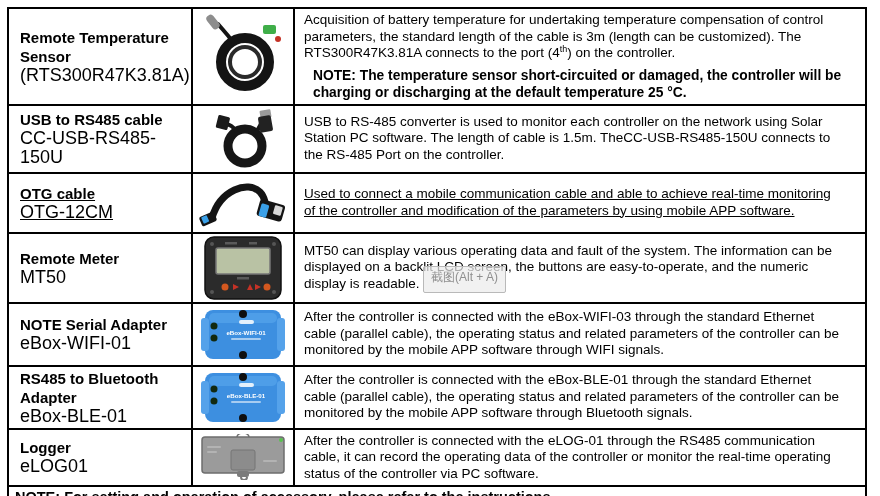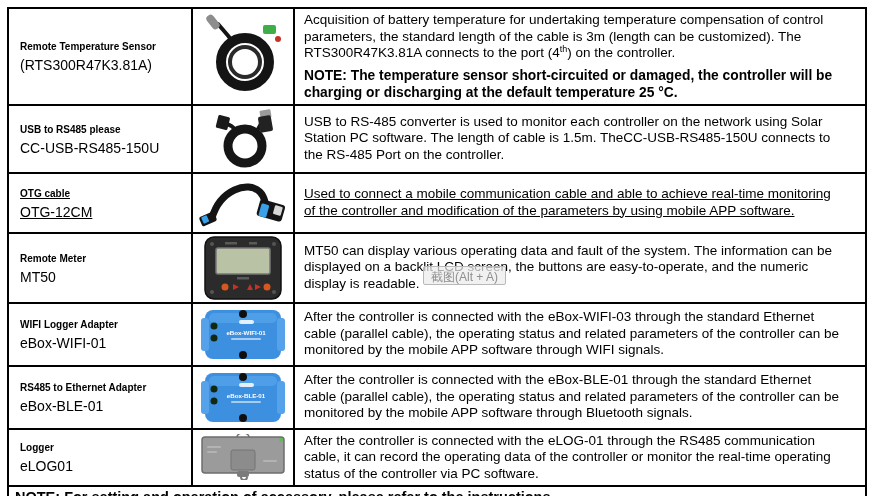--- a/index.html
+++ b/index.html
@@ -25,52 +25,53 @@
   table.acc td {
     border: 2px solid #000;
     vertical-align: middle;
     overflow: hidden;
   }
   td.name-cell { padding: 2px 6px 2px 11px; }
   td.img-cell  { padding: 2px; text-align: center; }
   td.desc-cell { padding: 3px 20px 3px 9px; }
   .prod-name {
     font-weight: bold;
-    font-size: 10px;
+    font-size: 15px;
     line-height: 19px;
     display: block;
   }
   .prod-model {
     font-weight: normal;
-    font-size: 14px;
+    font-size: 18px;
     line-height: 19px;
     display: block;
   }
   .desc {
     font-size: 13.5px;
     line-height: 16.5px;
   }
   .desc sup { font-size: 9px; line-height: 0; }
   .desc-note {
     font-size: 13.8px;
     font-weight: bold;
     line-height: 17px;
     margin-top: 5px;
+    margin-left: 9px;
   }
   td.footer-cell {
     font-weight: bold;
     font-size: 14.5px;
     padding: 2px 4px 3px 6px;
     line-height: 17px;
   }
   .shot-tooltip {
     position: absolute;
     left: 423px;
     top: 266px;
-    padding: 3px 7px 0 7px;
+    padding: 3px 7px 8px 7px;
     background: rgba(236,236,236,0.72);
     border: 1px solid #b9b9b9;
     border-radius: 2px;
     color: #8f8f8f;
     font-size: 12px;
     line-height: 14px;
     white-space: nowrap;
     z-index: 5;
   }
   svg { display: block; margin: 0 auto; }
@@ -106,21 +107,21 @@
         </span>
       </td>
       <td class="desc-cell">
         <div class="desc"><span>Acquisition of battery temperature for undertaking temperature compensation of control parameters, the standard length of the cable is 3m (length can be customized). The RTS300R47K3.81A connects to the port (4</span><sup>th</sup><span>) on the controller.</span></div>
         <div class="desc-note">NOTE: The temperature sensor short-circuited or damaged, the controller will be charging or discharging at the default temperature 25 °C.</div>
       </td>
     </tr>
 
     <tr style="height:68px;">
       <td class="name-cell">
-        <span class="prod-name">USB to RS485 please</span>
+        <span class="prod-name">USB to RS485 cable</span>
         <span class="prod-model">CC-USB-RS485-150U</span>
       </td>
       <td class="img-cell">
         <span>
           <svg width="92" height="62" viewBox="0 0 92 62">
             <circle cx="48" cy="38" r="17" fill="none" stroke="#161616" stroke-width="9"></circle>
             <path d="M40 24 C36 18, 32 16, 28 16" stroke="#161616" stroke-width="4" fill="none"></path>
             <path d="M58 26 C62 20, 64 16, 66 12" stroke="#161616" stroke-width="4" fill="none"></path>
             <rect x="20" y="8" width="12" height="13" rx="1.5" fill="#1a1a1a" transform="rotate(14 26 14)"></rect>
             <rect x="63" y="2" width="11" height="8" rx="1" fill="#9a9a9a" transform="rotate(-10 68 6)"></rect>
@@ -180,21 +181,21 @@
           </svg>
         </span>
       </td>
       <td class="desc-cell">
         <div class="desc">MT50 can display various operating data and fault of the system. The information can be displayed on a backlit LCD screen, the buttons are easy-to-operate, and the numeric display is readable.</div>
       </td>
     </tr>
 
     <tr style="height:59px;">
       <td class="name-cell">
-        <span class="prod-name">WIFI Logger Adapter</span>
+        <span class="prod-name">NOTE Serial Adapter</span>
         <span class="prod-model">eBox-WIFI-01</span>
       </td>
       <td class="img-cell">
         <span>
           <svg width="92" height="57" viewBox="0 0 92 57">
             <rect x="8" y="4" width="76" height="49" rx="8" fill="#3d8fe0"></rect>
             <rect x="4" y="12" width="8" height="33" rx="3" fill="#55a2ea"></rect>
             <rect x="80" y="12" width="8" height="33" rx="3" fill="#55a2ea"></rect>
             <rect x="12" y="7" width="68" height="10" rx="5" fill="#5aa8ec" opacity="0.6"></rect>
             <circle cx="46" cy="8" r="4" fill="#0f0f0f"></circle>
@@ -207,21 +208,21 @@
           </svg>
         </span>
       </td>
       <td class="desc-cell">
         <div class="desc">After the controller is connected with the eBox-WIFI-03 through the standard Ethernet cable (parallel cable), the operating status and related parameters of the controller can be monitored by the mobile APP software through WIFI signals.</div>
       </td>
     </tr>
 
     <tr style="height:60px;">
       <td class="name-cell">
-        <span class="prod-name">RS485 to Ethernet Adapter</span>
+        <span class="prod-name">RS485 to Bluetooth Adapter</span>
         <span class="prod-model">eBox-BLE-01</span>
       </td>
       <td class="img-cell">
         <span>
           <svg width="92" height="57" viewBox="0 0 92 57">
             <rect x="8" y="4" width="76" height="49" rx="8" fill="#3d8fe0"></rect>
             <rect x="4" y="12" width="8" height="33" rx="3" fill="#55a2ea"></rect>
             <rect x="80" y="12" width="8" height="33" rx="3" fill="#55a2ea"></rect>
             <rect x="12" y="7" width="68" height="10" rx="5" fill="#5aa8ec" opacity="0.6"></rect>
             <circle cx="46" cy="8" r="4" fill="#0f0f0f"></circle>

